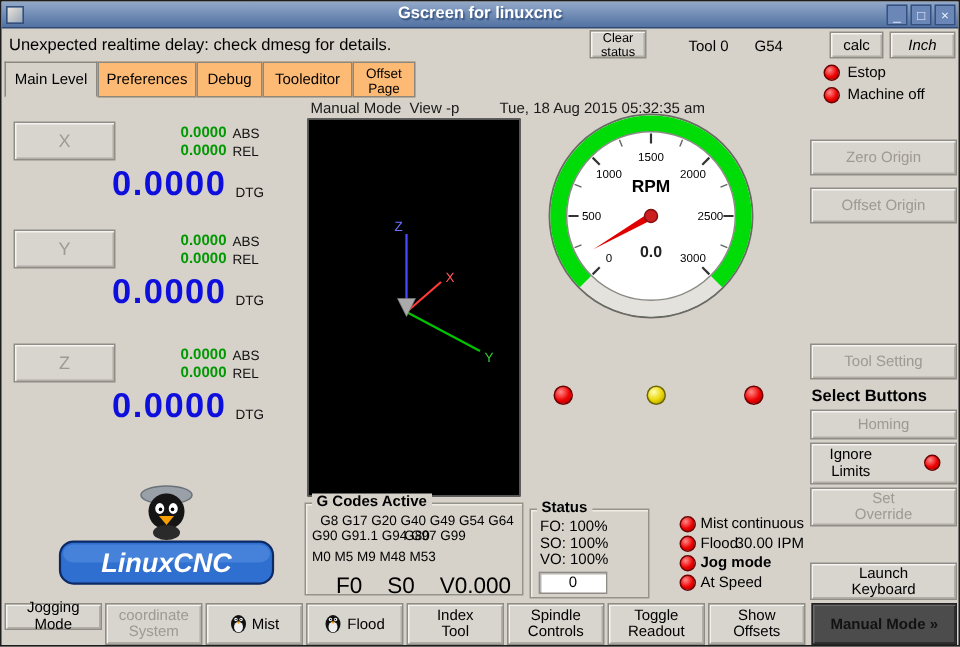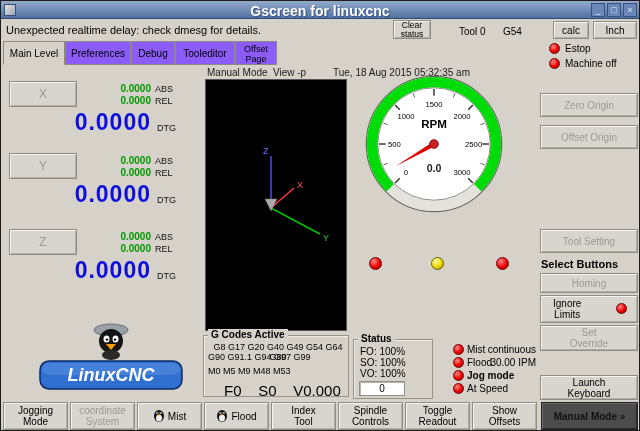--- a/index.html
+++ b/index.html
@@ -8,21 +8,21 @@
   #app { position:relative; width:640px; height:431px; background:#d6d2ca; border:1px solid #1d1d1d; overflow:hidden; font-size:11px; color:#000; }
   .abs { position:absolute; }
   .pre { white-space:pre-line; }
   .prespace { white-space:pre; }
 
   
   .titlebar { position:absolute; left:0; top:0; right:0; height:18px;
     background:linear-gradient(to bottom,#93a9c9 0%,#7590b8 45%,#5372a2 100%);
     border-bottom:1px solid #2e4a73; }
   .title-text { position:absolute; left:0; right:0; top:2px; text-align:center;
-    color:#fff; font-weight:bold; font-size:14px; text-shadow:1px 1px 1px #33507d; }
+    color:#fff; font-weight:bold; font-size:11px; text-shadow:1px 1px 1px #33507d; }
   .win-icon { position:absolute; left:3px; top:3px; width:12px; height:12px;
     background:linear-gradient(135deg,#e8e4da,#9aa6b8); border:1px solid #33507d; }
   .win-btn { position:absolute; top:2px; width:14px; height:14px; line-height:12px;
     text-align:center; font-size:9px; color:#e8eef8; background:#6b87b8;
     border:1px solid #35507f; cursor:default; }
 
   
   .btn { position:absolute; background:#d8d4ce; border:1px solid #8f8d86;
     box-shadow:inset 1px 1px 0 #f6f4f0, inset -1px -1px 0 #b1aea6;
     display:flex; align-items:center; justify-content:center; text-align:center;
@@ -35,21 +35,21 @@
     border:1px solid #6e0000; }
   .led.yellow { background:radial-gradient(circle at 35% 30%, #ffffb0 0%, #e8d400 55%, #9a8c00 100%); border-color:#6e6400; }
   .led.big { width:13px; height:13px; }
 
   
   .frame { position:absolute; border:1px solid #96938b; box-shadow:inset 1px 1px 0 #efece6; }
   .frame-label { position:absolute; top:-7px; left:4px; background:#d6d2ca; padding:0 3px; font-weight:bold; font-size:10px; }
 
   
   .tab { position:absolute; top:40px; height:24px; border:1px solid #8a8880;
-    background:#8b5cf6; text-align:center; font-size:10px; padding-top:6px; }
+    background:#fdba74; text-align:center; font-size:10px; padding-top:6px; }
   .tab.active { background:#d6d2ca; border-bottom-color:#d6d2ca; z-index:2; }
   .tab.two-line { padding-top:2px; font-size:9px; line-height:10px; }
 
   .dro-small { position:absolute; color:#009800; font-weight:bold; font-size:10px; text-align:right; }
   .dro-small-label { position:absolute; font-size:9px; color:#111; }
   .dro-big { position:absolute; color:#0e0edd; font-weight:bold; font-size:23px; text-align:right; letter-spacing:1px; }
 
   .viewport { position:absolute; background:#000; border:1px solid #555; }
   .hdr-text { position:absolute; font-size:10px; color:#1a1a1a; }
 
@@ -74,21 +74,21 @@
     <span class="win-btn" style="right:18px;">□</span>
     <span class="win-btn" style="right:2px;">×</span>
   </div>
 
   <div class="abs" style="left:5px; top:23px; font-size:11px;text-align:right;">Unexpected realtime delay: check dmesg for details.</div>
   <div class="btn pre" style="left:392px; top:19px; width:38px; height:19px; font-size:8.5px; line-height:9px;">Clear
 status</div>
   <div class="abs" style="left:458px; top:25px; font-size:10px;">Tool 0</div>
   <div class="abs" style="left:502px; top:25px; font-size:10px;">G54</div>
   <div class="btn" style="left:552px; top:20px; width:36px; height:18px;">calc</div>
-  <div class="btn" style="left:592px; top:20px; width:44px; height:18px;">Inch</div>
+  <div class="btn" style="left:592px; top:20px; width:44px; height:18px;font-style:italic;">Inch</div>
 
   <div class="tab active" style="left:2px; width:62px;">Main Level</div>
   <div class="tab" style="left:64px; width:66px;">Preferences</div>
   <div class="tab" style="left:130px; width:44px;">Debug</div>
   <div class="tab" style="left:174px; width:60px;">Tooleditor</div>
   <div class="tab two-line pre" style="left:234px; width:42px;">Offset
 Page</div>
 
   <span class="led" style="left:548px; top:42px;"></span>
   <div class="abs" style="left:564px; top:42px; font-size:10px;">Estop</div>
@@ -208,21 +208,21 @@
   <div class="sidebar-label" style="left:540px; top:257px;">Select Buttons</div>
   <div class="btn disabled" style="left:539px; top:272px; width:98px; height:20px;">Homing</div>
   <div class="btn pre" style="left:539px; top:294px; width:98px; height:28px; justify-content:flex-start; padding-left:12px;">Ignore
 Limits</div>
   <span class="led" style="left:615px; top:302px;"></span>
   <div class="btn disabled pre" style="left:539px; top:324px; width:98px; height:26px;">Set
 Override</div>
   <div class="btn pre" style="left:539px; top:374px; width:98px; height:25px;">Launch
 Keyboard</div>
 
-  <div class="btn pre" style="left:2px; top:401px; width:65px; height:28px;">Jogging
+  <div class="btn pre" style="left:2px; top:401px; width:65px; height:18px;">Jogging
 Mode</div>
   <div class="btn pre disabled" style="left:69px; top:401px; width:65px; height:28px;">coordinate
 System</div>
   <div class="btn" style="left:136px; top:401px; width:65px; height:28px;">
     <span class="tux"><svg width="12" height="14" viewBox="0 0 12 14">
           <ellipse cx="6" cy="8" rx="5" ry="6" fill="#111"></ellipse>
           <ellipse cx="6" cy="10" rx="3" ry="3.5" fill="#eee"></ellipse>
           <circle cx="4.3" cy="5" r="1.1" fill="#fff"></circle>
           <circle cx="7.7" cy="5" r="1.1" fill="#fff"></circle>
           <circle cx="4.4" cy="5" r="0.5"></circle>

